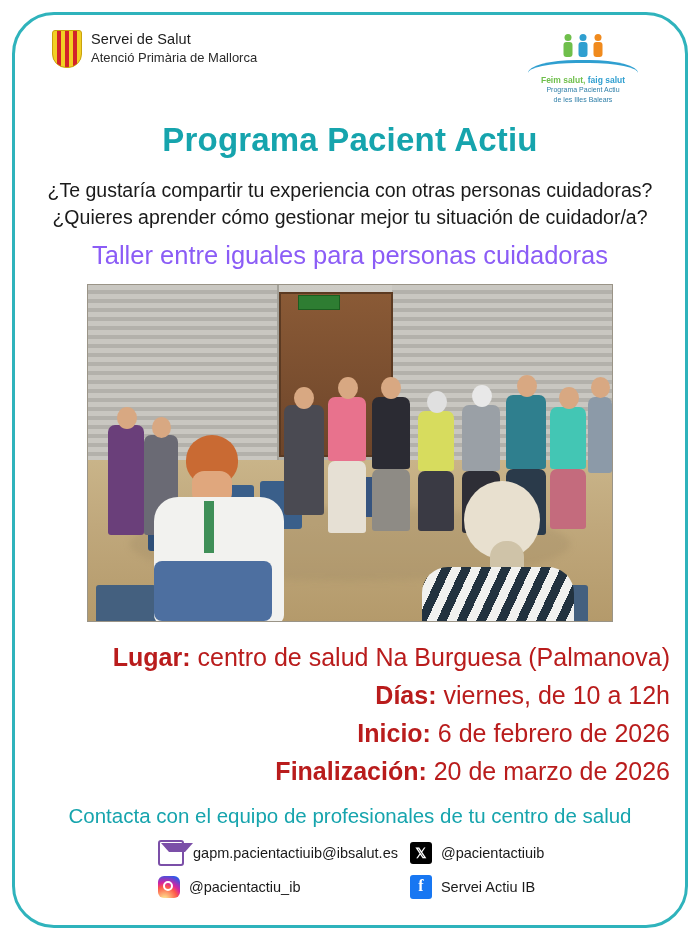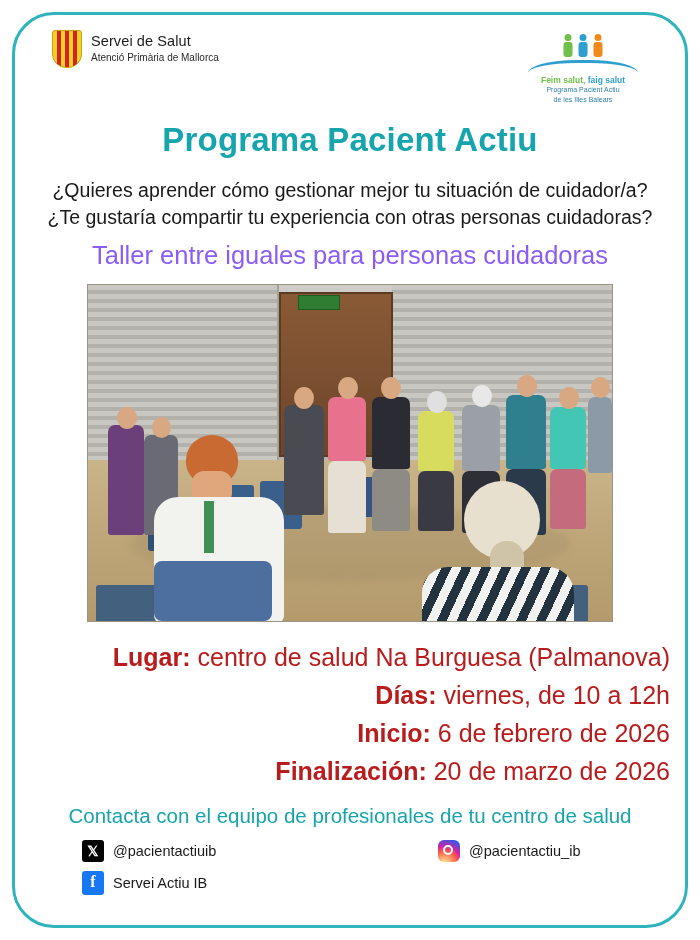--- a/index.html
+++ b/index.html
@@ -76,21 +76,21 @@
   .shield .bar:nth-child(2) { left: 12px; }
   .shield .bar:nth-child(3) { left: 20px; }
   .brand-text-1 {
     font-size: 14.5px;
     font-weight: normal;
     color: #1b1b1b;
     line-height: 1.1;
     letter-spacing: .1px;
   }
   .brand-text-2 {
-    font-size: 10px;
+    font-size: 13px;
     color: #2b2b2b;
     line-height: 1.2;
     margin-top: 2px;
   }
   .brand-right {
     text-align: center;
     width: 150px;
   }
   .logo-figs {
     display: flex;
@@ -373,22 +373,22 @@
           <span class="grn">Feim salut,</span><span> faig salut</span>
         </div>
         <div class="logo-tag2">Programa Pacient Actiu</div>
         <div class="logo-tag2">de les Illes Balears</div>
       </div>
     </div>
 
     <div class="main-title">Programa Pacient Actiu</div>
 
     <div class="q-block">
+      <div>¿Te gustaría compartir tu experiencia con otras personas cuidadoras?</div>
       <div>¿Quieres aprender cómo gestionar mejor tu situación de cuidador/a?</div>
-      <div>¿Te gustaría compartir tu experiencia con otras personas cuidadoras?</div>
     </div>
 
     <div class="workshop">Taller entre iguales para personas cuidadoras</div>
 
     <div class="photo-wrap">
       <div class="ph wall"></div>
       <div class="ph shutter"></div>
       <div class="ph shutter2"></div>
       <div class="ph door"></div>
       <div class="ph exit-sign"></div>
@@ -468,20 +468,24 @@
         <b>Inicio:</b><span> 6 de febrero de 2026</span>
       </div>
       <div>
         <b>Finalización:</b><span> 20 de marzo de 2026</span>
       </div>
     </div>
 
     <div class="contact-line">Contacta con el equipo de profesionales de tu centro de salud</div>
 
     <div class="social">
+      <div class="social-item social-col-left">
+        <span class="ic ic-mail"></span>
+        <span>gapm.pacientactiuib@ibsalut.es</span>
+      </div>
       <div class="social-item social-col-right">
         <span class="ic ic-x">𝕏</span>
         <span>@pacientactiuib</span>
       </div>
       <div class="social-item social-col-left">
         <span class="ic ic-ig"></span>
         <span>@pacientactiu_ib</span>
       </div>
       <div class="social-item social-col-right">
         <span class="ic ic-fb">f</span>

